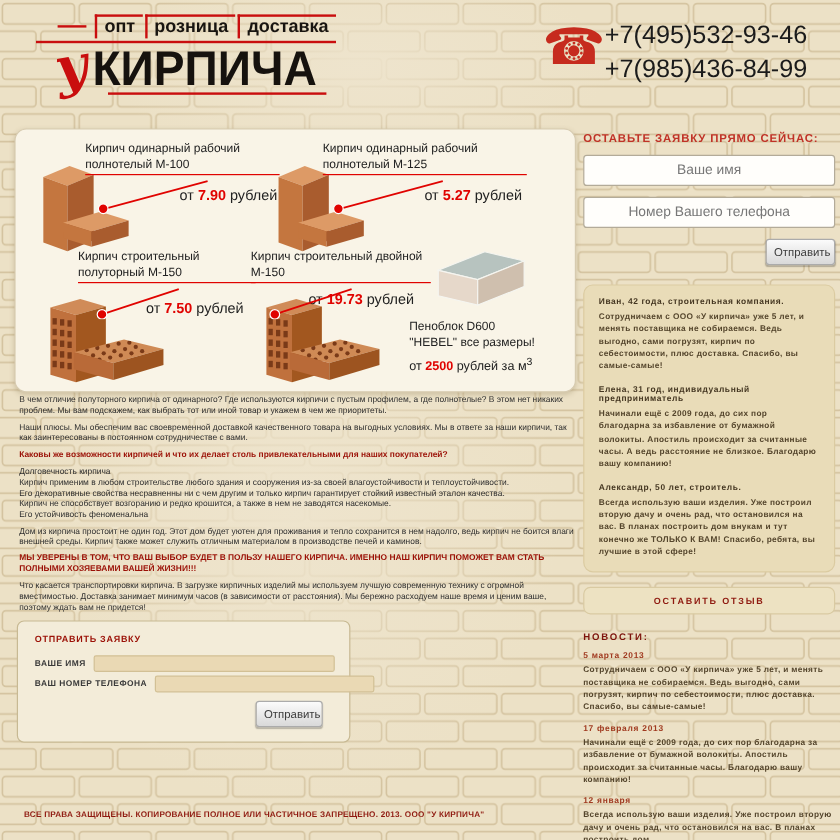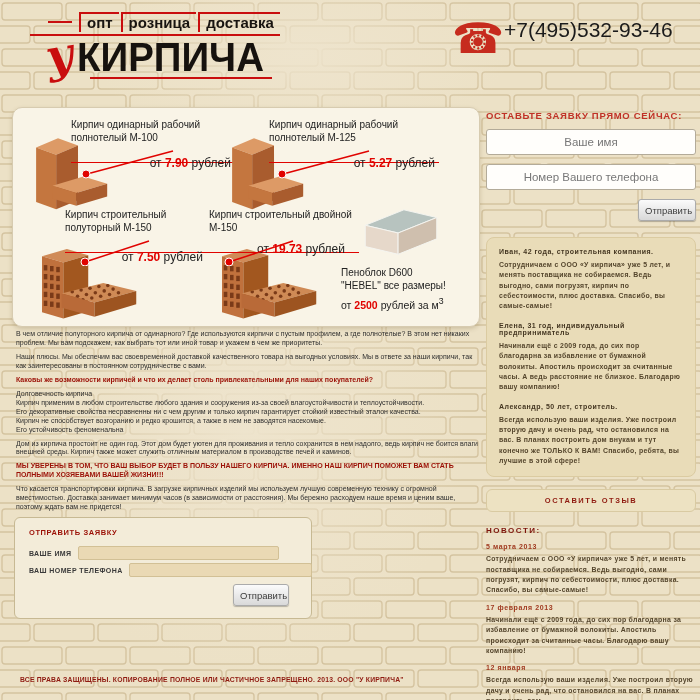--- a/index.html
+++ b/index.html
@@ -34,21 +34,21 @@
   .phone-icon{position:absolute;left:452px;top:18px;font-size:42px;color:#c62b1e;line-height:1;}
   .phone-numbers{position:absolute;left:504px;top:16px;font-size:21px;color:#1b1b1b;line-height:1.33;}
 
   
   .products-panel{position:absolute;left:12px;top:107px;width:466px;height:218px;
     background:#f9f4e7;border:1px solid #d7cbb0;border-radius:10px;
     box-shadow:0 2px 4px rgba(120,100,60,.25);}
   .product{position:absolute;}
   .p-img{position:absolute;}
   .p-title{position:absolute;font-size:10px;color:#222;line-height:1.3;
-    border-bottom:1px solid #e00300;padding-bottom:18px;}
+    border-bottom:1px solid #e00300;padding-bottom:1px;}
   .p-price{position:absolute;font-size:12px;color:#222;white-space:nowrap;}
   .p-price .val{color:#e00300;font-weight:bold;}
   .pointer{position:absolute;pointer-events:none;}
   .foam-line{font-size:10px;color:#222;line-height:1.3;}
   .foam-price{font-size:10.5px;color:#222;margin-top:4px;}
   .foam-price .val{color:#e00300;font-weight:bold;}
 
   .prod0{left:6px;top:6px;width:222px;height:92px;}
   .prod0 .p-img{left:8px;top:16px;}
   .prod0 .p-title{left:52px;top:4px;width:162px;}
@@ -78,21 +78,21 @@
   .foam .foam-text{position:absolute;left:6px;top:68px;}
 
   
   .article{position:absolute;left:16px;top:330px;width:462px;
     font-size:7px;line-height:1.28;color:#2e2e2e;}
   .article p{margin:0 0 5px 0;}
   .red-head{color:#9b1006;font-weight:bold;}
 
   
   .order-form{position:absolute;left:14px;top:517px;width:276px;height:100px;
-    background:#f3ecd9;border:1px solid #c7b993;border-radius:6px;padding-left:20px;}
+    background:#f3ecd9;border:1px solid #c7b993;border-radius:6px;}
   .of-title{position:absolute;left:14px;top:10px;font-size:7.5px;font-weight:bold;
     color:#9b1006;letter-spacing:.6px;}
   .of-row{position:absolute;left:14px;display:flex;align-items:center;width:250px;}
   .of-row1{top:28px;}
   .of-row2{top:45px;}
   .of-label{font-size:7px;font-weight:bold;color:#3a3a3a;letter-spacing:.4px;
     white-space:nowrap;margin-right:6px;}
   .beige-input{flex:1;height:10px;background:#ead9b4;border:1px solid #d2c095;border-radius:2px;}
   .btn{background:linear-gradient(#fbfbfb,#d9d9d9);border:1px solid #ababab;border-radius:3px;
     color:#3c3c3c;font-size:9.5px;font-family:inherit;box-shadow:0 1px 1px rgba(0,0,0,.25);cursor:pointer;}
@@ -155,20 +155,21 @@
     <div class="logo-main">
       <span class="logo-u">у</span>
       <span class="logo-name">КИРПИЧА</span>
     </div>
     <div class="logo-underline2"></div>
   </div>
 
   <div class="phone-icon">☎</div>
   <div class="phone-numbers">
     <div>+7(495)532-93-46</div>
+    <div>+7(985)436-84-99</div>
   </div>
 
   <div class="products-panel">
 
     <div class="product prod0">
       <svg class="p-img" width="82" height="84" viewBox="0 0 90 90">
         <polygon points="10,18 34,8 56,16 32,26" fill="#dd9a66"></polygon>
         <polygon points="10,18 32,26 32,86 10,78" fill="#c4763f"></polygon>
         <polygon points="32,26 56,16 56,76 32,86" fill="#a95c2e"></polygon>
         <polygon points="28,60 62,50 88,58 54,68" fill="#dd9a66"></polygon>

